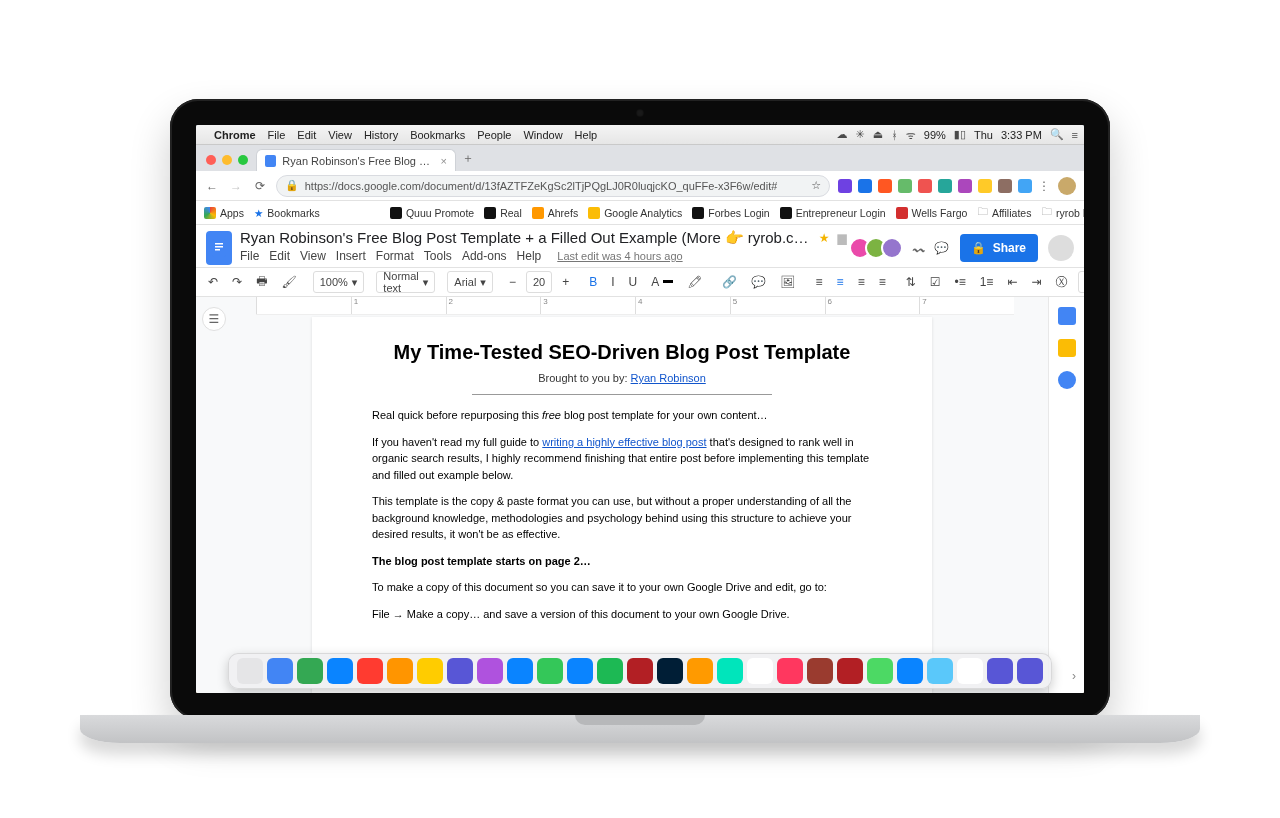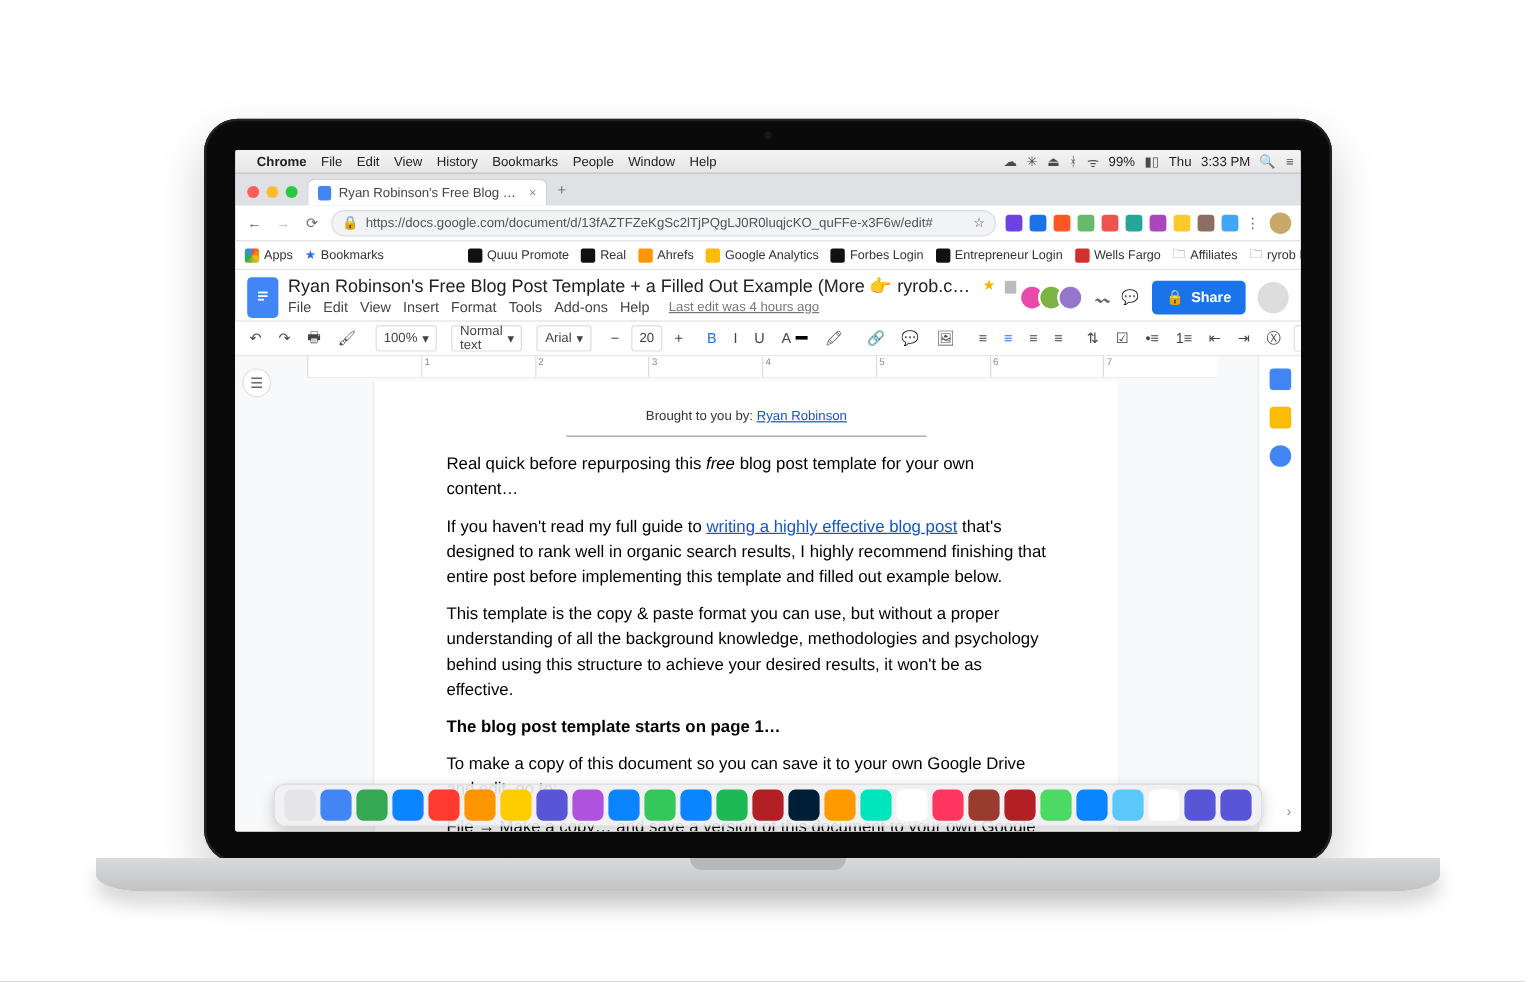--- a/index.html
+++ b/index.html
@@ -55,21 +55,21 @@
   .editing{margin-left:auto;display:flex;align-items:center;gap:6px}
   
   .doc-area{flex:1;background:#f8f9fa;display:flex;min-height:0;position:relative}
   .outline-btn{position:absolute;top:10px;left:6px;width:24px;height:24px;background:#fff;border:1px solid #e0e0e0;border-radius:50%;display:flex;align-items:center;justify-content:center;color:#666}
   .ruler{position:absolute;top:0;left:60px;right:70px;height:18px;background:#fff;border-bottom:1px solid #eee;display:flex;font-size:8px;color:#888}
   .ruler div{flex:1;border-left:1px solid #ddd;padding-left:2px}
   .canvas{margin:20px auto 0 auto;width:620px;background:#fff;box-shadow:0 1px 3px rgba(0,0,0,.12);padding:24px 60px;font-family:Arial,sans-serif;overflow:hidden}
   .canvas h1{font-size:20px;font-weight:700;text-align:center;margin:0 0 8px 0;color:#000}
   .canvas .byline{text-align:center;font-size:11px;margin-bottom:10px}
   .canvas hr{border:none;border-top:1px solid #999;width:60%;margin:6px auto 12px auto}
-  .canvas p{font-size:14px;line-height:1.5;margin:0 0 10px 0;color:#000}
+  .canvas p{font-size:11px;line-height:1.5;margin:0 0 10px 0;color:#000}
   .canvas a{color:#1155cc;}
   .side-panel{width:36px;background:#fff;border-left:1px solid #e8e8e8;display:flex;flex-direction:column;align-items:center;padding-top:10px;gap:14px}
   .side-panel .sicon{width:18px;height:18px;border-radius:3px}
   .explore{position:absolute;bottom:8px;right:46px;width:26px;height:26px;background:#fff;border:1px solid #ddd;border-radius:4px;display:flex;align-items:center;justify-content:center;color:#666}
   .caret-right{position:absolute;bottom:10px;right:8px;color:#888}
   
   .dock-wrap{position:absolute;bottom:4px;left:50%;transform:translateX(-50%);height:42px;display:flex;align-items:flex-end}
   .dock{background:rgba(240,240,242,.9);border:1px solid rgba(0,0,0,.1);border-radius:10px;padding:4px 8px;display:flex;align-items:center;gap:4px;box-shadow:0 4px 12px rgba(0,0,0,.2)}
   .dock .app{width:26px;height:26px;border-radius:6px;flex:none}
   .desktop-bg{position:absolute;inset:0;background:linear-gradient(180deg,#8fa7b8 0%,#c9a96a 60%,#c9a96a 100%)}
@@ -304,28 +304,29 @@
                   <div>2</div>
                   <div>3</div>
                   <div>4</div>
                   <div>5</div>
                   <div>6</div>
                   <div>7</div>
                 </div>
 
                 <div style="flex:1;overflow:hidden;display:flex;justify-content:center">
                   <div class="canvas">
+                    <h1>My Time-Tested SEO-Driven Blog Post Template</h1>
                     <div class="byline">
                       <span>Brought to you by: </span><a href="#">Ryan Robinson</a>
                     </div>
                     <hr>
                     <p><span>Real quick before repurposing this </span><em>free</em><span> blog post template for your own content…</span></p>
                     <p><span>If you haven't read my full guide to </span><a href="#">writing a highly effective blog post</a><span> that's designed to rank well in organic search results, I highly recommend finishing that entire post before implementing this template and filled out example below.</span></p>
                     <p>This template is the copy &amp; paste format you can use, but without a proper understanding of all the background knowledge, methodologies and psychology behind using this structure to achieve your desired results, it won't be as effective.</p>
-                    <p><b>The blog post template starts on page 1…</b></p>
+                    <p><b>The blog post template starts on page 2…</b></p>
                     <p>To make a copy of this document so you can save it to your own Google Drive and edit, go to:</p>
                     <p>File  →  Make a copy… and save a version of this document to your own Google Drive.</p>
                   </div>
                 </div>
 
                 <div class="side-panel">
                   <span class="sicon" style="background:#4285f4"></span>
                   <span class="sicon" style="background:#fbbc05"></span>
                   <span class="sicon" style="background:#4285f4;border-radius:50%"></span>
                 </div>

